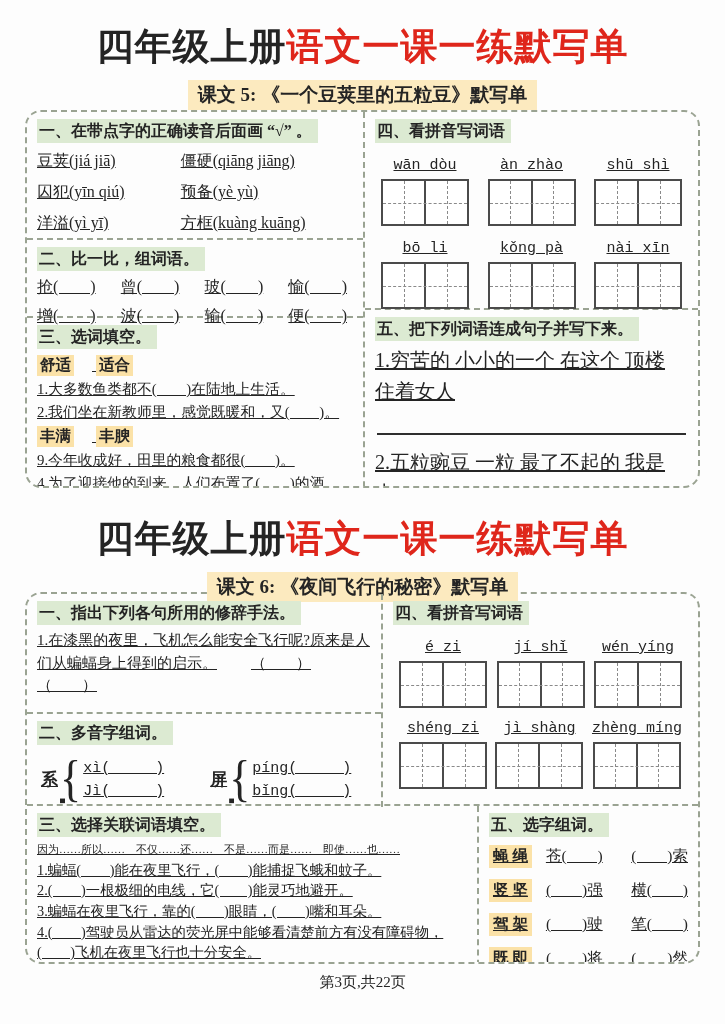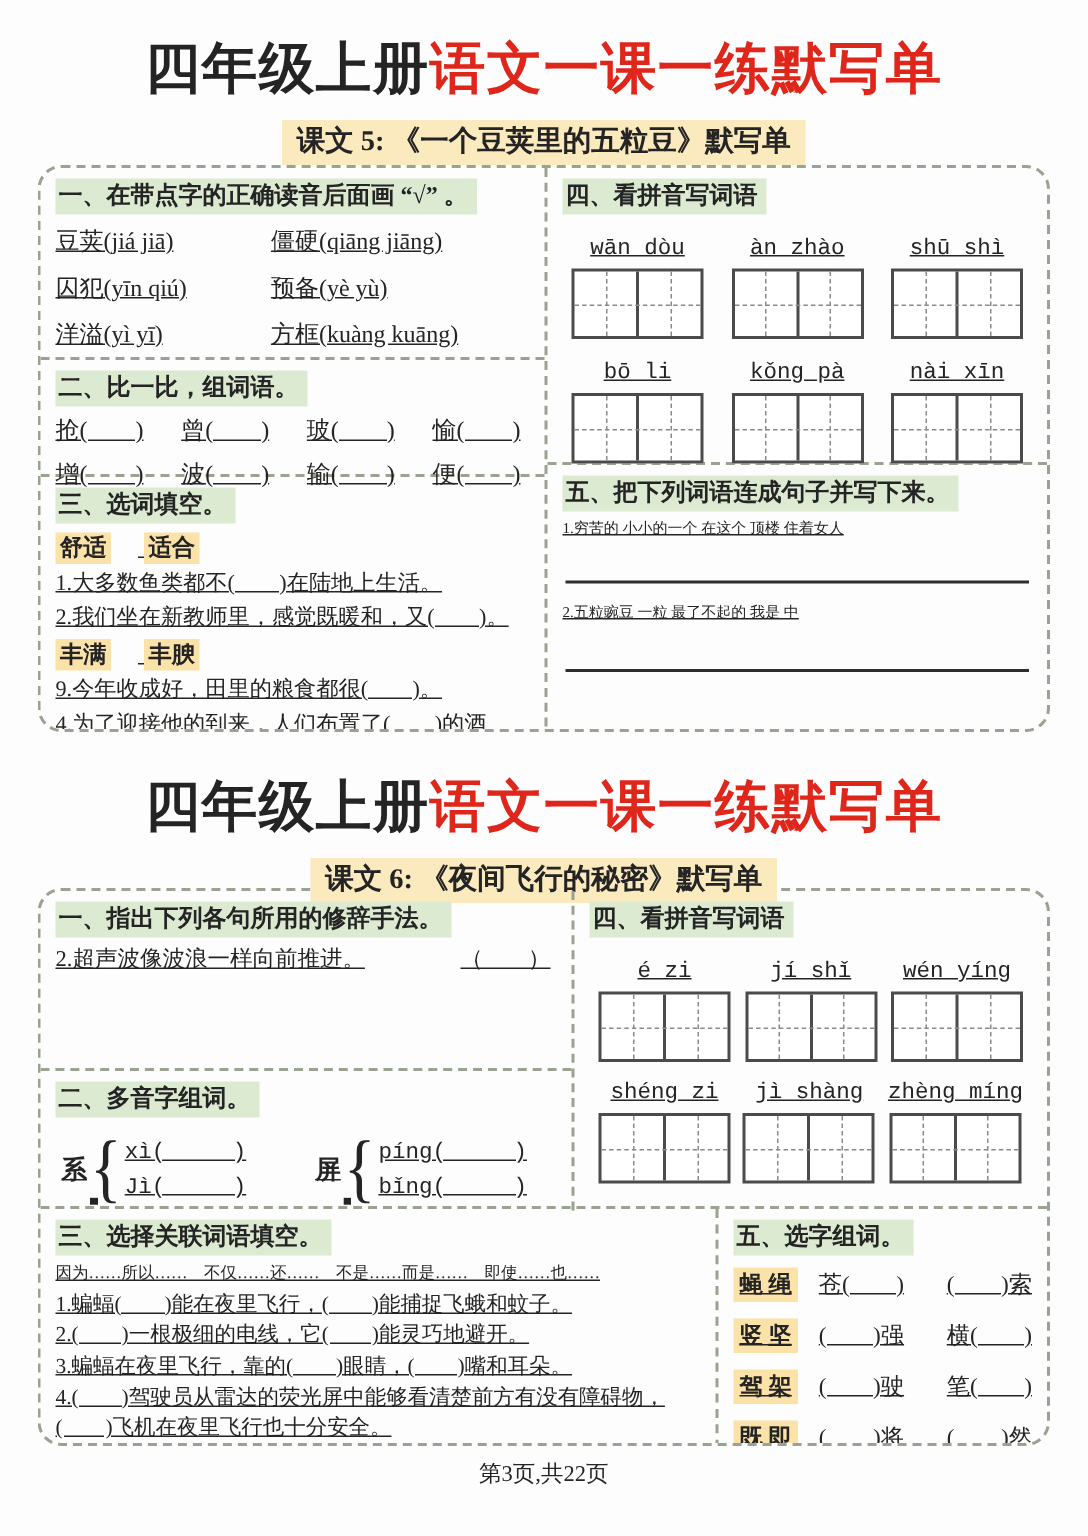--- a/index.html
+++ b/index.html
@@ -63,21 +63,21 @@
     font-family:"Liberation Mono","DejaVu Sans Mono",monospace;
     font-size:15px;margin-bottom:5px;white-space:nowrap;
   }
   .pgrid{width:88px;height:47px;border:2px solid var(--grid);position:relative;display:flex;background:#fff;}
   .pgrid::after{content:"";position:absolute;left:0;right:0;top:50%;border-top:1px dashed #8a8a8a;}
   .pcell{flex:1;position:relative;}
   .pcell + .pcell{border-left:2px solid var(--grid);}
   .pcell::after{content:"";position:absolute;top:0;bottom:0;left:50%;border-left:1px dashed #8a8a8a;}
   
   .answer-line{border-bottom:2px solid #2e2e2e;height:0;margin:4px 2px 0 2px;}
-  #s1sec5 .fill-item{font-size:10px;}
+  #s1sec5 .fill-item{font-size:20px;}
   #s1sec5 .al1{margin-top:26px;}
   #s1sec5 .it2{margin-top:12px;}
   #s1sec5 .al2{margin-top:30px;}
   
   .paren-end{margin-left:34px;}
   .flex-between{display:flex;justify-content:space-between;padding-right:4px;}
   
   .duoyin-wrap{display:flex;gap:46px;margin-top:8px;padding-left:4px;}
   .duoyin{display:flex;align-items:center;}
   .dy-char{font-size:17px;font-weight:700;}
@@ -218,22 +218,22 @@
 <div class="subtitle-row">
   <span class="subtitle">课文 6: 《夜间飞行的秘密》默写单</span>
 </div>
 
 <div class="block" id="block2">
   <div class="row-top">
     <div class="col-left">
 
       <div class="sec hr" style="height:120px;">
         <div class="sec-heading">一、指出下列各句所用的修辞手法。</div>
+        <p class="body-text"><span>1.在漆黑的夜里，飞机怎么能安全飞行呢?原来是人们从蝙蝠身上得到的启示。</span><span class="paren-end">（　　）</span></p>
         <p class="body-text flex-between">
-            <span>2.超声波像波浪一样向前推进。</span>
             <span>（　　）</span>
           </p>
       </div>
 
       <div class="sec" style="flex:1;">
         <div class="sec-heading">二、多音字组词。</div>
         <div class="duoyin-wrap">
           <div class="duoyin">
             <span class="dy-char">系</span>
             <span class="dy-brace">{</span>

